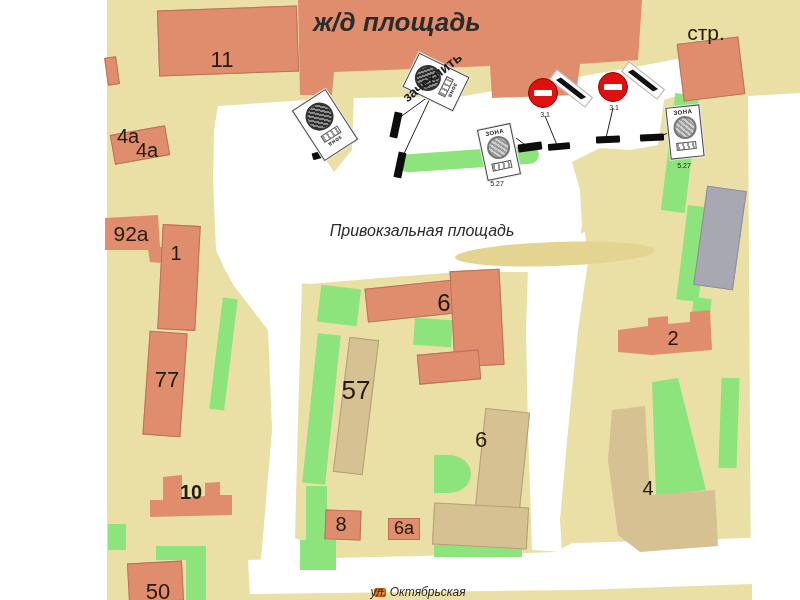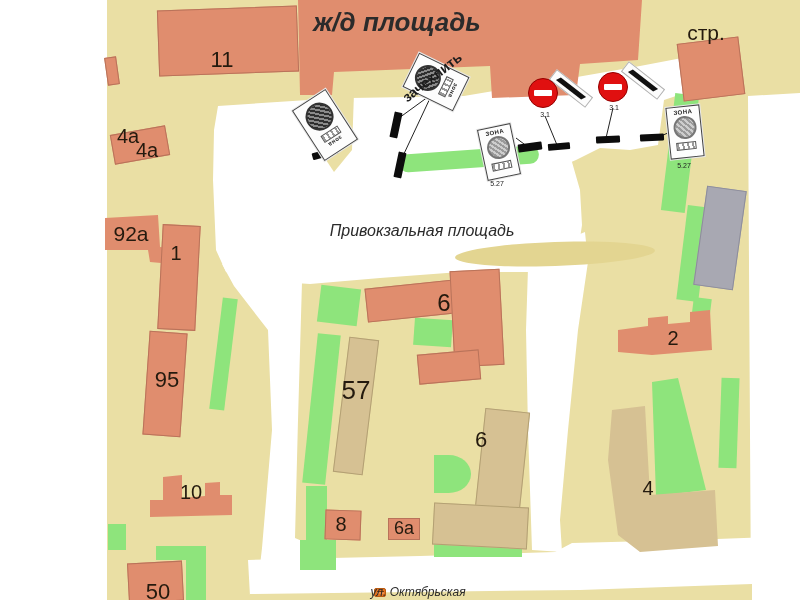--- a/index.html
+++ b/index.html
@@ -179,22 +179,22 @@
   <div class="lbl" style="left:706px;top:32px;font-size:21px;">стр.</div>
   <div class="lbl lbl-it" style="left:422px;top:231px;font-size:16px;text-align:right;">Привокзальная площадь</div>
   <div class="lbl lbl-it" style="left:418px;top:592px;font-size:12px;">ул. Октябрьская</div>
   <div class="lbl" style="left:432px;top:77px;font-size:14px;font-weight:bold;transform:translate(-50%,-50%) rotate(-38deg);color:#1c1c1c;">зачехлить</div>
 
   <div class="lbl" style="left:222px;top:36px;font-size:22px;margin-top:24px;">11</div>
   <div class="lbl" style="left:128px;top:136px;font-size:20px;">4а</div>
   <div class="lbl" style="left:147px;top:150px;font-size:20px;">4а</div>
   <div class="lbl" style="left:131px;top:233px;font-size:21px;">92а</div>
   <div class="lbl" style="left:176px;top:253px;font-size:20px;">1</div>
-  <div class="lbl" style="left:167px;top:380px;font-size:22px;">95</div>
-  <div class="lbl" style="left:191px;top:492px;font-size:20px;">10</div>
+  <div class="lbl" style="left:167px;top:380px;font-size:22px;">77</div>
+  <div class="lbl" style="left:191px;top:492px;font-size:20px;font-weight:bold;">10</div>
   <div class="lbl" style="left:158px;top:592px;font-size:22px;">50</div>
   <div class="lbl" style="left:356px;top:390px;font-size:26px;">57</div>
   <div class="lbl" style="left:444px;top:303px;font-size:24px;">6</div>
   <div class="lbl" style="left:481px;top:440px;font-size:22px;">6</div>
   <div class="lbl" style="left:341px;top:524px;font-size:20px;">8</div>
   <div class="lbl" style="left:404px;top:528px;font-size:18px;">6а</div>
   <div class="lbl" style="left:673px;top:338px;font-size:20px;">2</div>
   <div class="lbl" style="left:648px;top:488px;font-size:20px;">4</div>
 
 </div>

